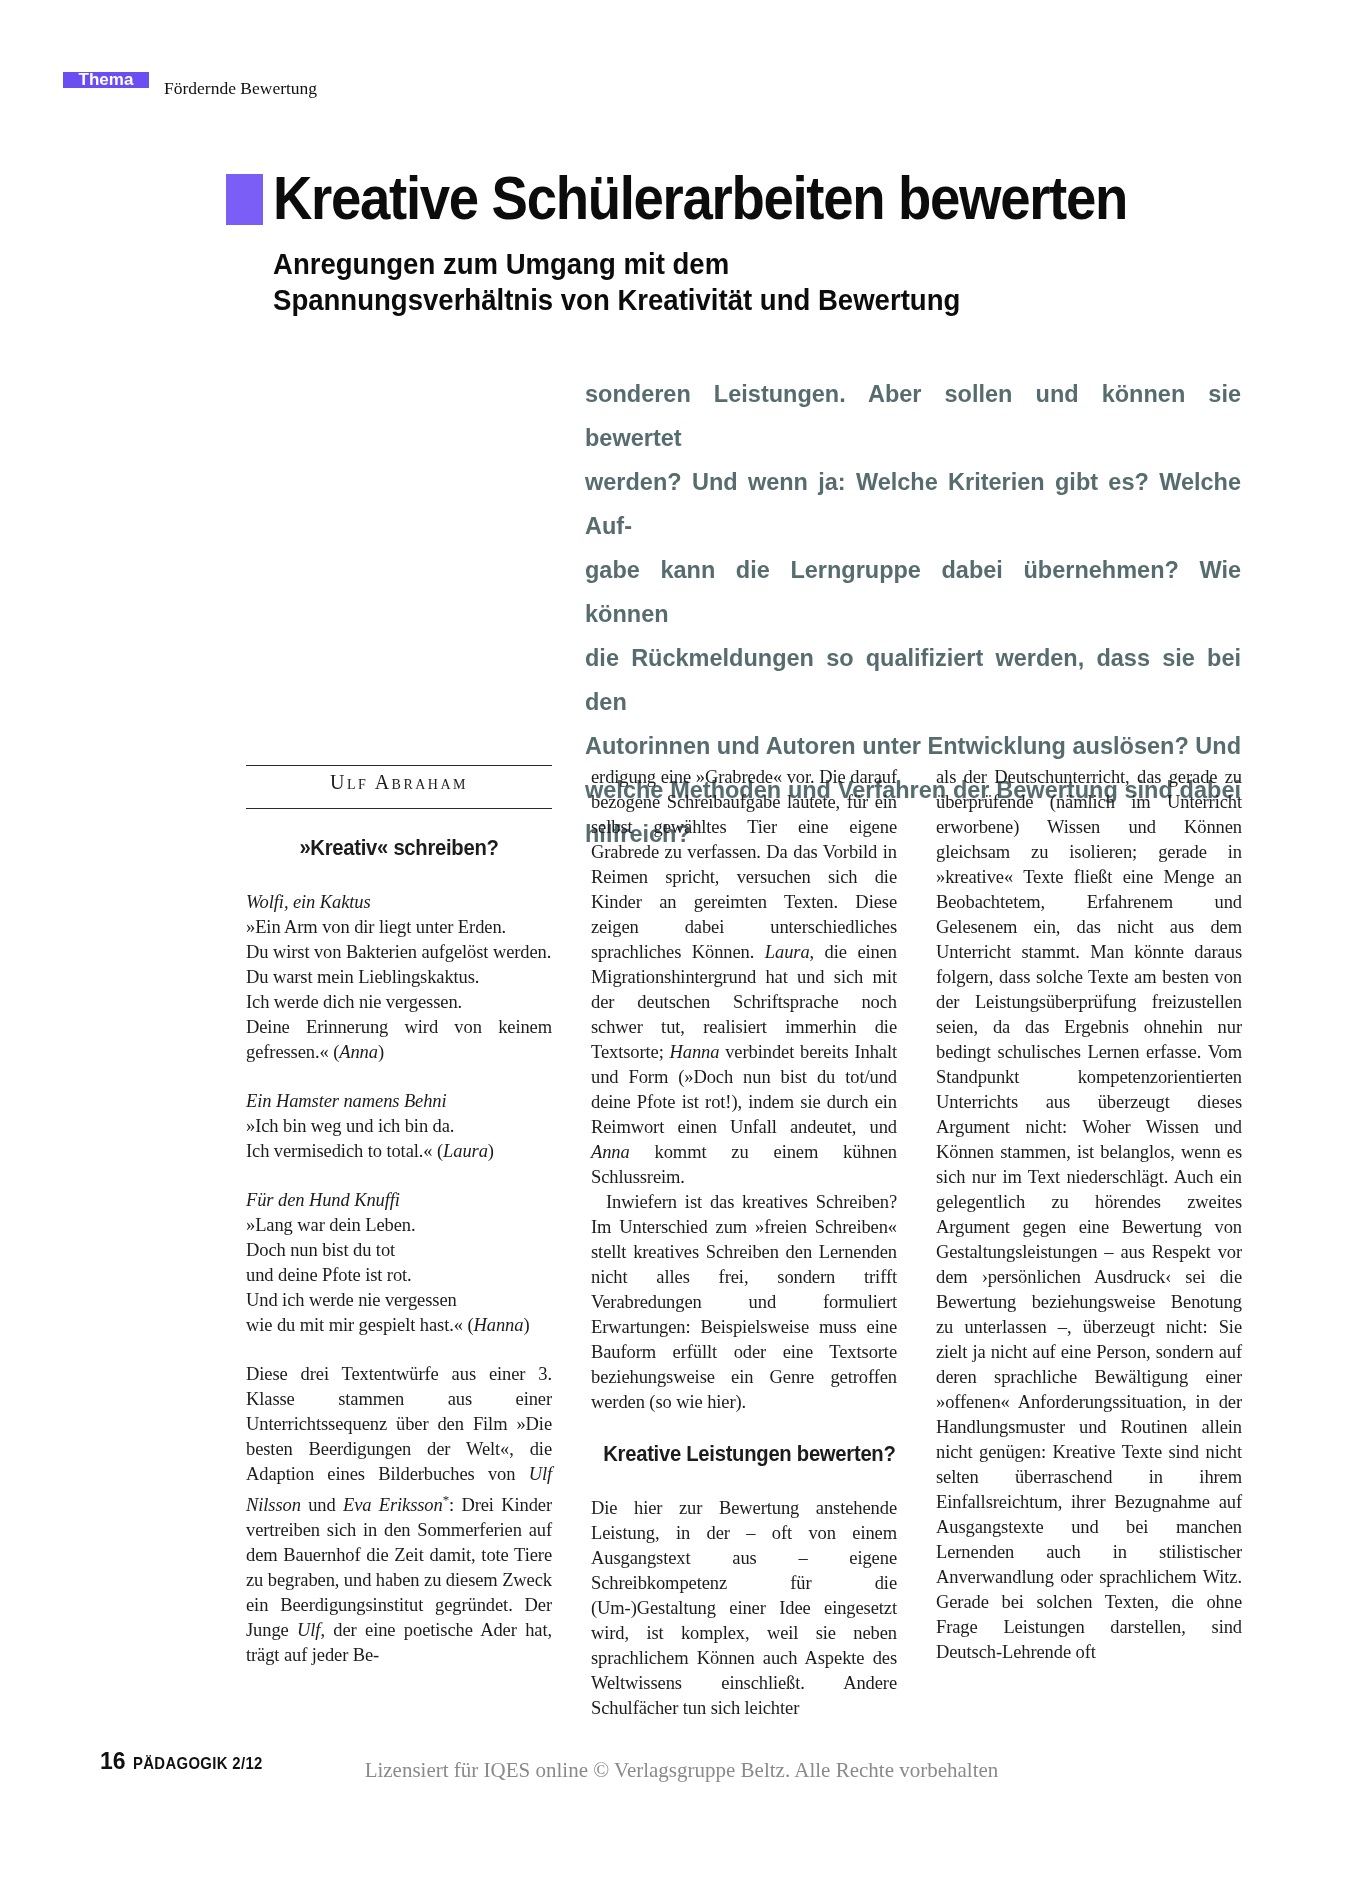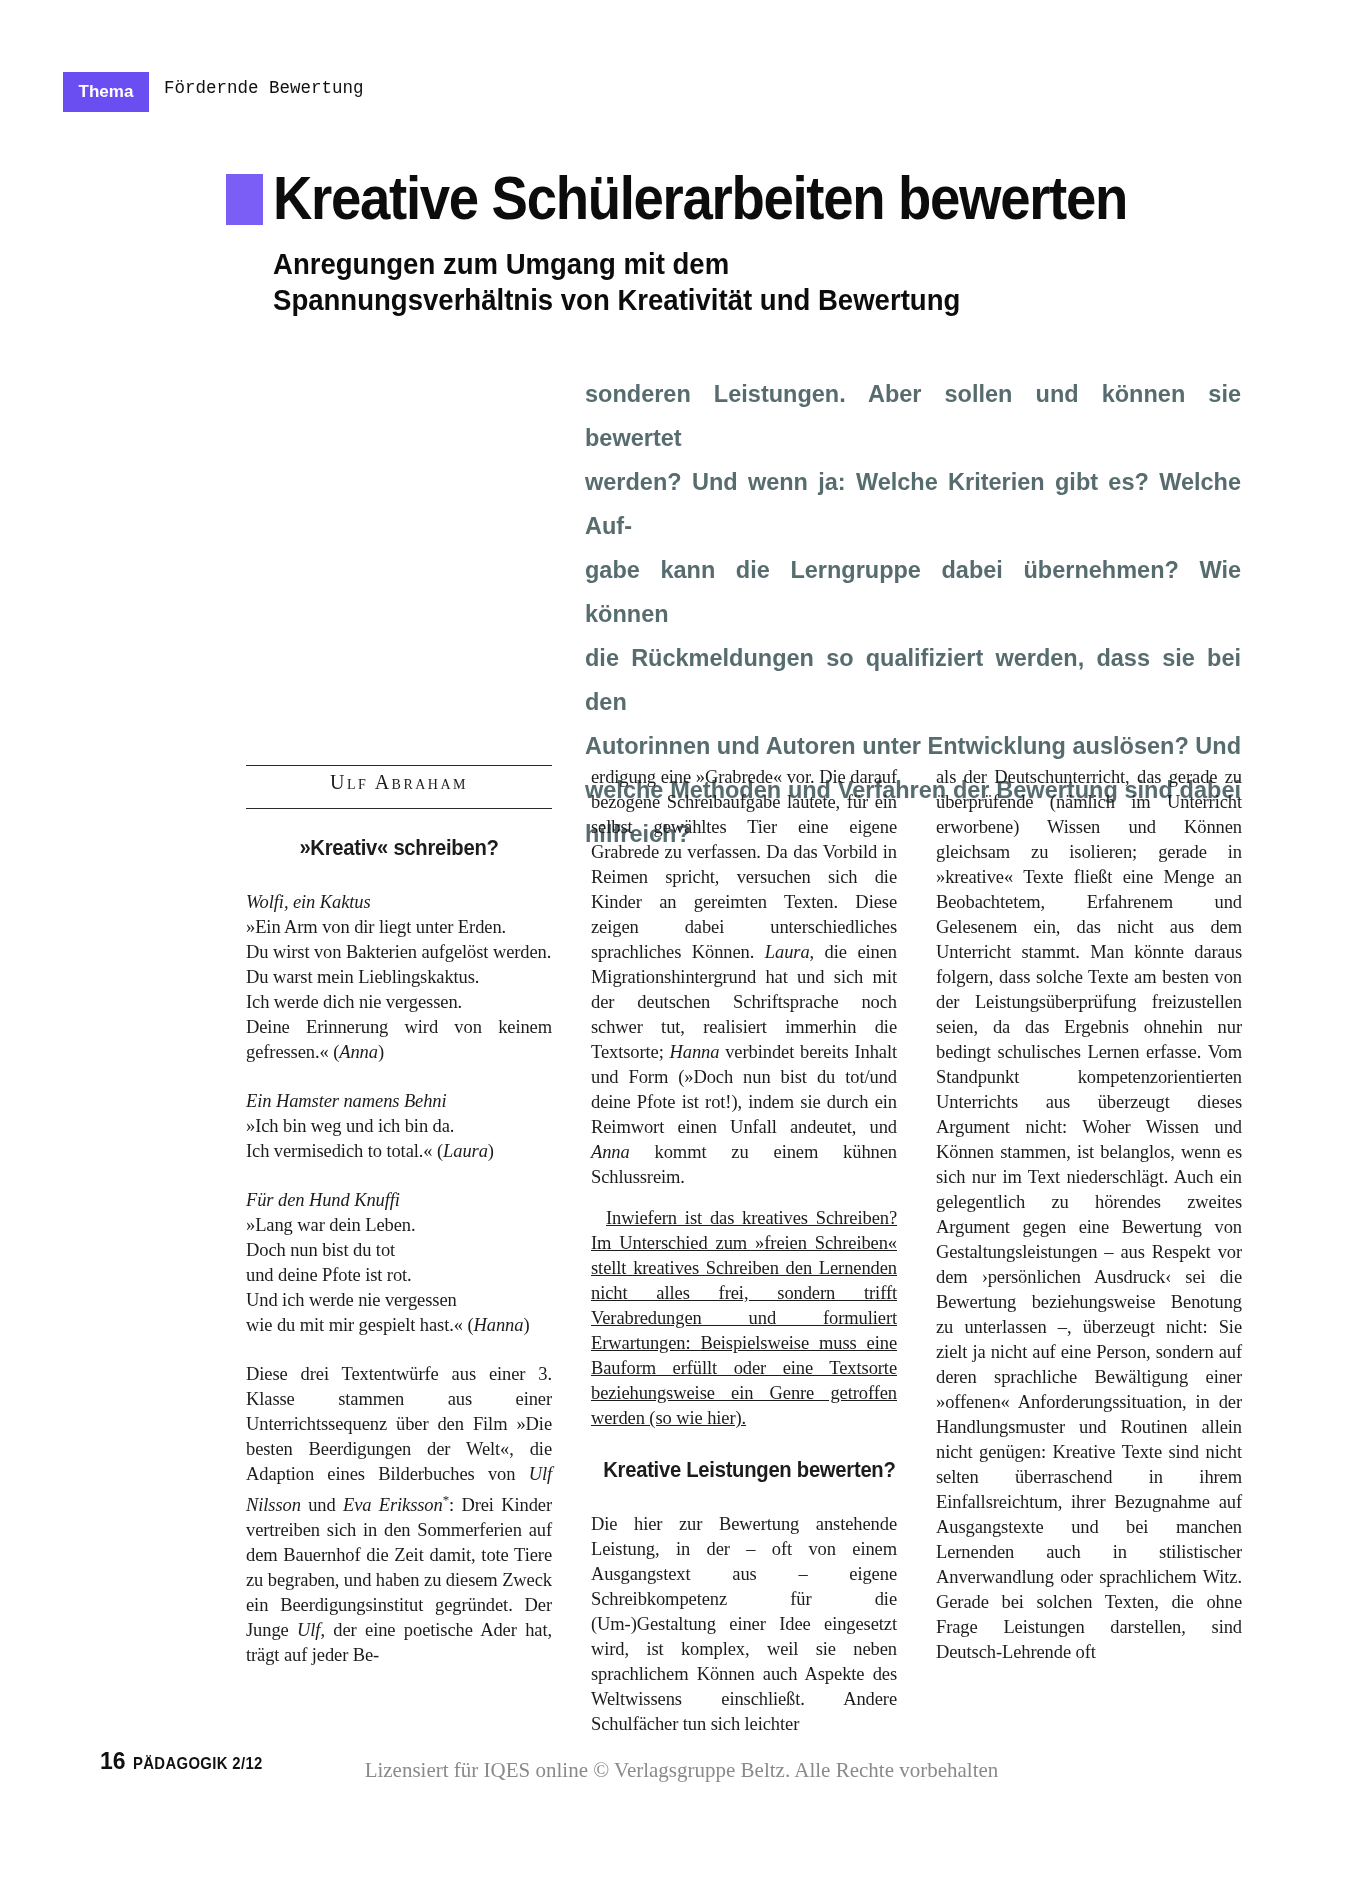--- a/index.html
+++ b/index.html
@@ -1,24 +1,24 @@
 <!DOCTYPE html>
 <html lang="de"><head>
 <meta charset="utf-8">
 <style>
   html,body{margin:0;padding:0;background:#fff;}
   .page{position:relative;width:1363px;height:1877px;background:#ffffff;overflow:hidden;
         font-family:"Liberation Serif",serif;color:#1c1c1c;}
 
   
-  .badge{position:absolute;left:63px;top:72px;width:86px;height:40px;background:#6b4ef2;
+  .badge{position:absolute;left:63px;top:72px;width:86px;height:16px;background:#6b4ef2;
          color:#fff;font-family:"Liberation Sans",sans-serif;font-weight:700;font-size:17px;
          display:flex;align-items:center;justify-content:center;}
   .topic{position:absolute;left:164px;top:72px;height:32px;display:flex;align-items:center;
-         font-family:Liberation Mono, monospace;font-size:17.5px;color:#111;}
+         font-family:Liberation Serif, serif;font-size:17.5px;color:#111;}
 
   
   .title-square{position:absolute;left:226px;top:174px;width:37px;height:51px;background:#7b5ef6;}
   .title{position:absolute;left:273px;top:162px;font-family:"Liberation Sans",sans-serif;
          font-weight:700;font-size:62px;letter-spacing:-1.5px;white-space:nowrap;
          transform:scaleX(.88);transform-origin:left top;color:#0c0c0c;font-stretch:condensed;}
   .subtitle{position:absolute;left:273px;top:246px;font-family:"Liberation Sans",sans-serif;
          font-weight:700;font-size:29px;line-height:36px;transform:scaleX(.95);
          transform-origin:left top;color:#0c0c0c;white-space:nowrap;font-stretch:condensed;}
 
@@ -36,21 +36,21 @@
   .author-box{border-top:1.5px solid #2a2a2a;border-bottom:1.5px solid #2a2a2a;
        text-align:center;padding:4px 0 13px;margin-bottom:22px;
        font-variant:small-caps;font-size:20px;letter-spacing:2.5px;text-align-last:center;}
   .col-heading{font-family:"Liberation Sans",sans-serif;font-weight:700;font-size:22px;
        text-align:center;text-align-last:center;margin:26px 0 30px;white-space:nowrap;
        transform:scaleX(.92);transform-origin:center;letter-spacing:-0.3px;}
   .poem{margin-bottom:24px;}
   .poem-title{font-style:italic;}
   .poem-line{text-align:justify;}
   .para{margin:0;}
-  .para + .para{margin-top:16px;text-decoration:underline;}
+  .para + .para{margin-top:0;}
   .indent{text-indent:15px;}
   sup{font-size:70%;}
 
   
   .footer-left{position:absolute;left:100px;top:1748px;font-family:"Liberation Sans",sans-serif;
        display:flex;align-items:baseline;gap:7px;color:#111;}
   .page-num{font-weight:700;font-size:23px;}
   .journal{font-weight:700;font-size:16.5px;letter-spacing:.4px;transform:scaleX(.9);
        transform-origin:left bottom;display:inline-block;font-stretch:condensed;}
   .license{position:absolute;left:0;top:1758px;width:1363px;text-align:center;

